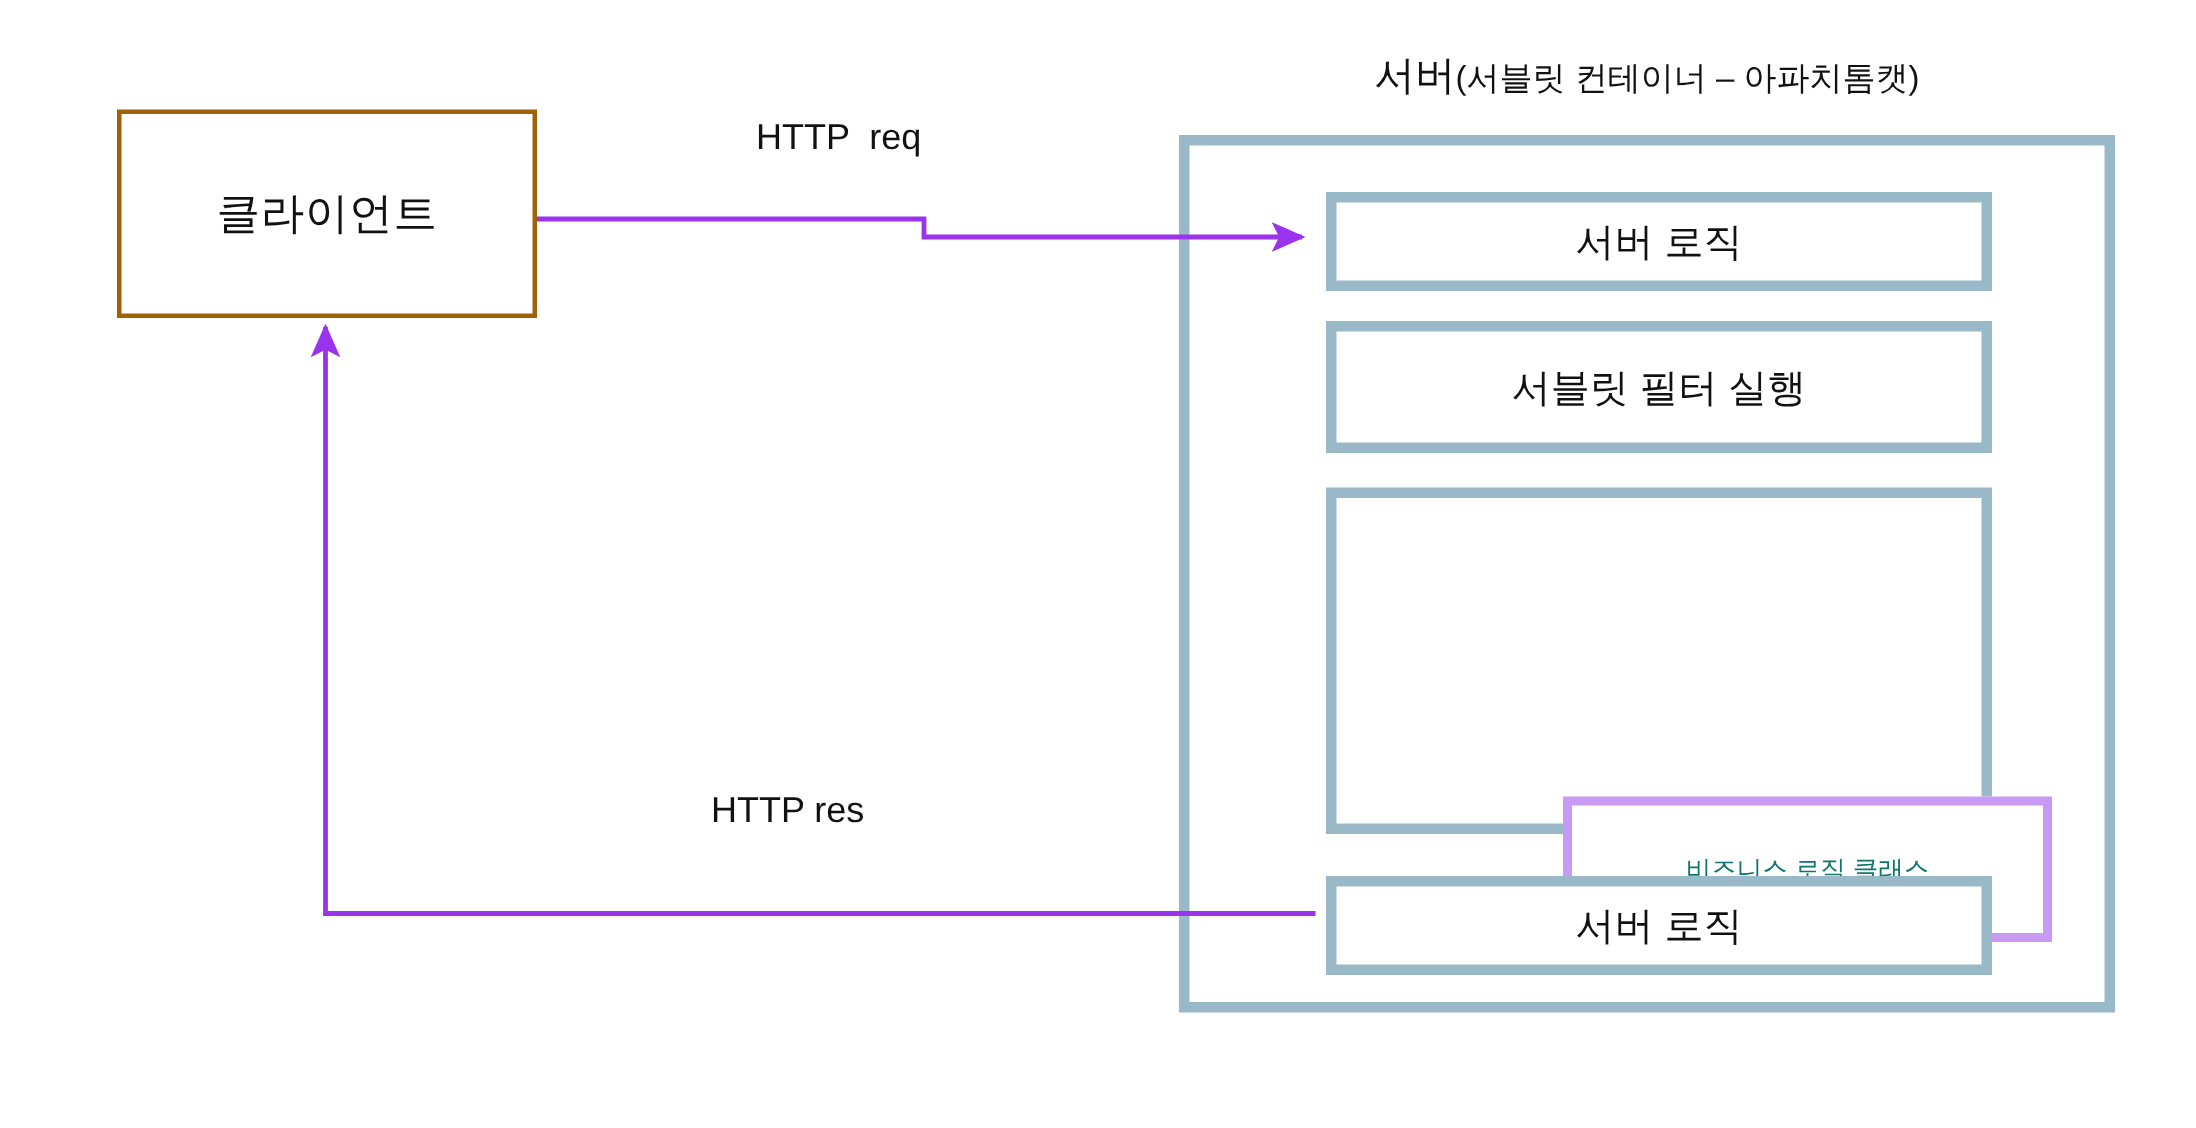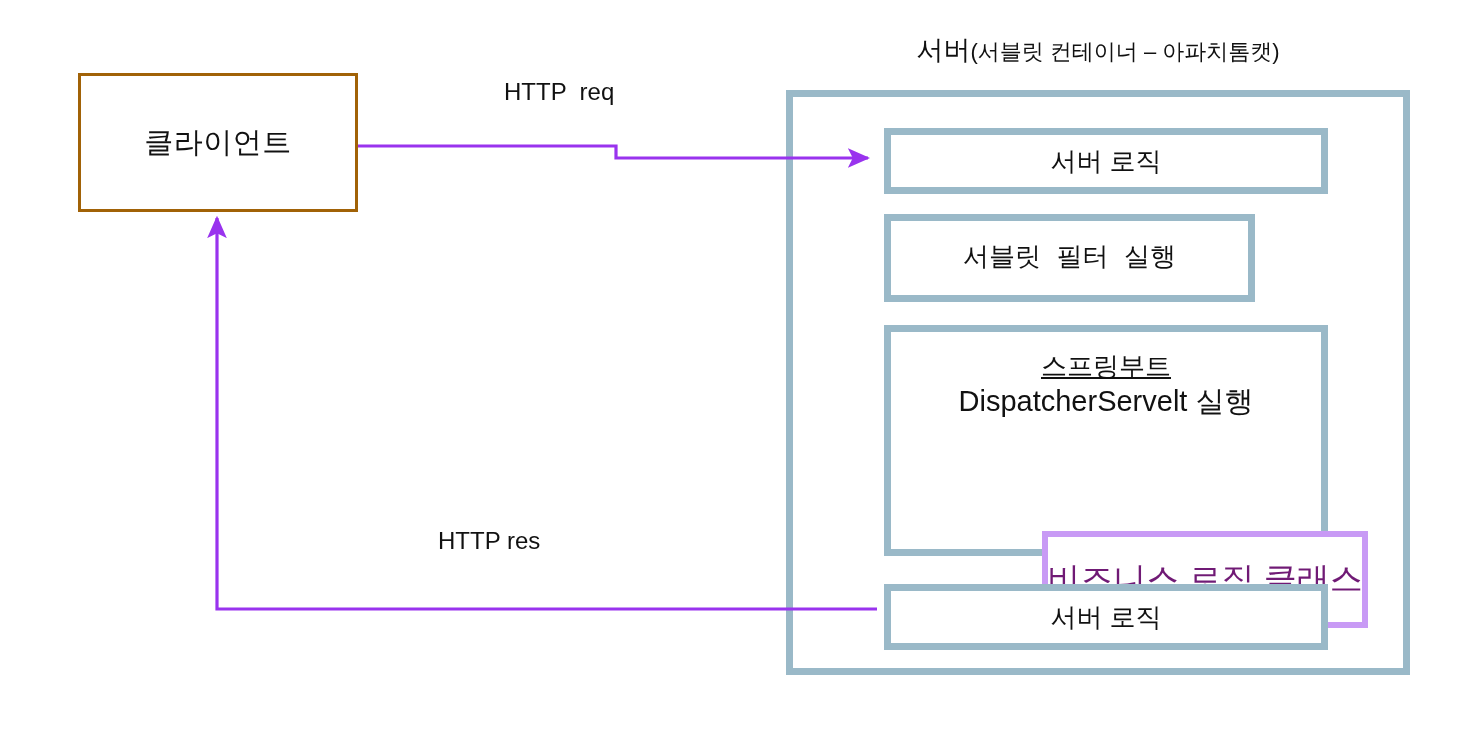--- a/index.html
+++ b/index.html
@@ -88,23 +88,22 @@
 
   #box-server-logic-top {
     left: 91px;
     top: 31px;
     width: 444px;
     height: 66px;
   }
   #box-servlet-filter {
     left: 91px;
     top: 117px;
-    width: 371px;
+    width: 444px;
     height: 88px;
-    font-family: Liberation Mono, monospace;
   }
   #box-dispatcher {
     left: 91px;
     top: 228px;
     width: 444px;
     height: 231px;
     justify-content: flex-start;
     padding-top: 18px;
   }
   #box-server-logic-bottom {
@@ -139,39 +138,39 @@
     width: 326px;
     height: 97px;
     box-sizing: border-box;
     border: 6px solid #c89af5;
     background: #ffffff;
     display: flex;
     align-items: center;
     justify-content: center;
   }
   #business-logic-label {
-    font-size: 33px;
-    color: #701a75;
+    font-size: 17px;
+    color: #0f766e;
     white-space: nowrap;
   }
 
   
   .edge-label {
     position: absolute;
     font-size: 24px;
     color: #111111;
     white-space: pre;
   }
   #label-http-req {
     left: 480px;
     top: 78px;
     margin-left: 24px;
   }
   #label-http-res {
-    left: 438px;
+    left: 474px;
     top: 527px;
   }
 
   
   #connectors {
     position: absolute;
     left: 0;
     top: 0;
     width: 1464px;
     height: 752px;
@@ -195,24 +194,20 @@
 
     <div class="server-box" id="box-server-logic-top">
       <span class="server-box-label">서버 로직</span>
     </div>
 
     <div class="server-box" id="box-servlet-filter">
       <span class="server-box-label">서블릿 필터 실행</span>
     </div>
 
     <div class="server-box" id="box-dispatcher">
-      <div id="dispatcher-heading">
-        <span id="dispatcher-line1">스프링부트</span>
-        <span id="dispatcher-line2">DispatcherServelt 실행</span>
-      </div>
 
       <div id="business-logic-box">
         <span id="business-logic-label">비즈니스 로직 클래스</span>
       </div>
     </div>
 
     <div class="server-box" id="box-server-logic-bottom">
       <span class="server-box-label">서버 로직</span>
     </div>
 

